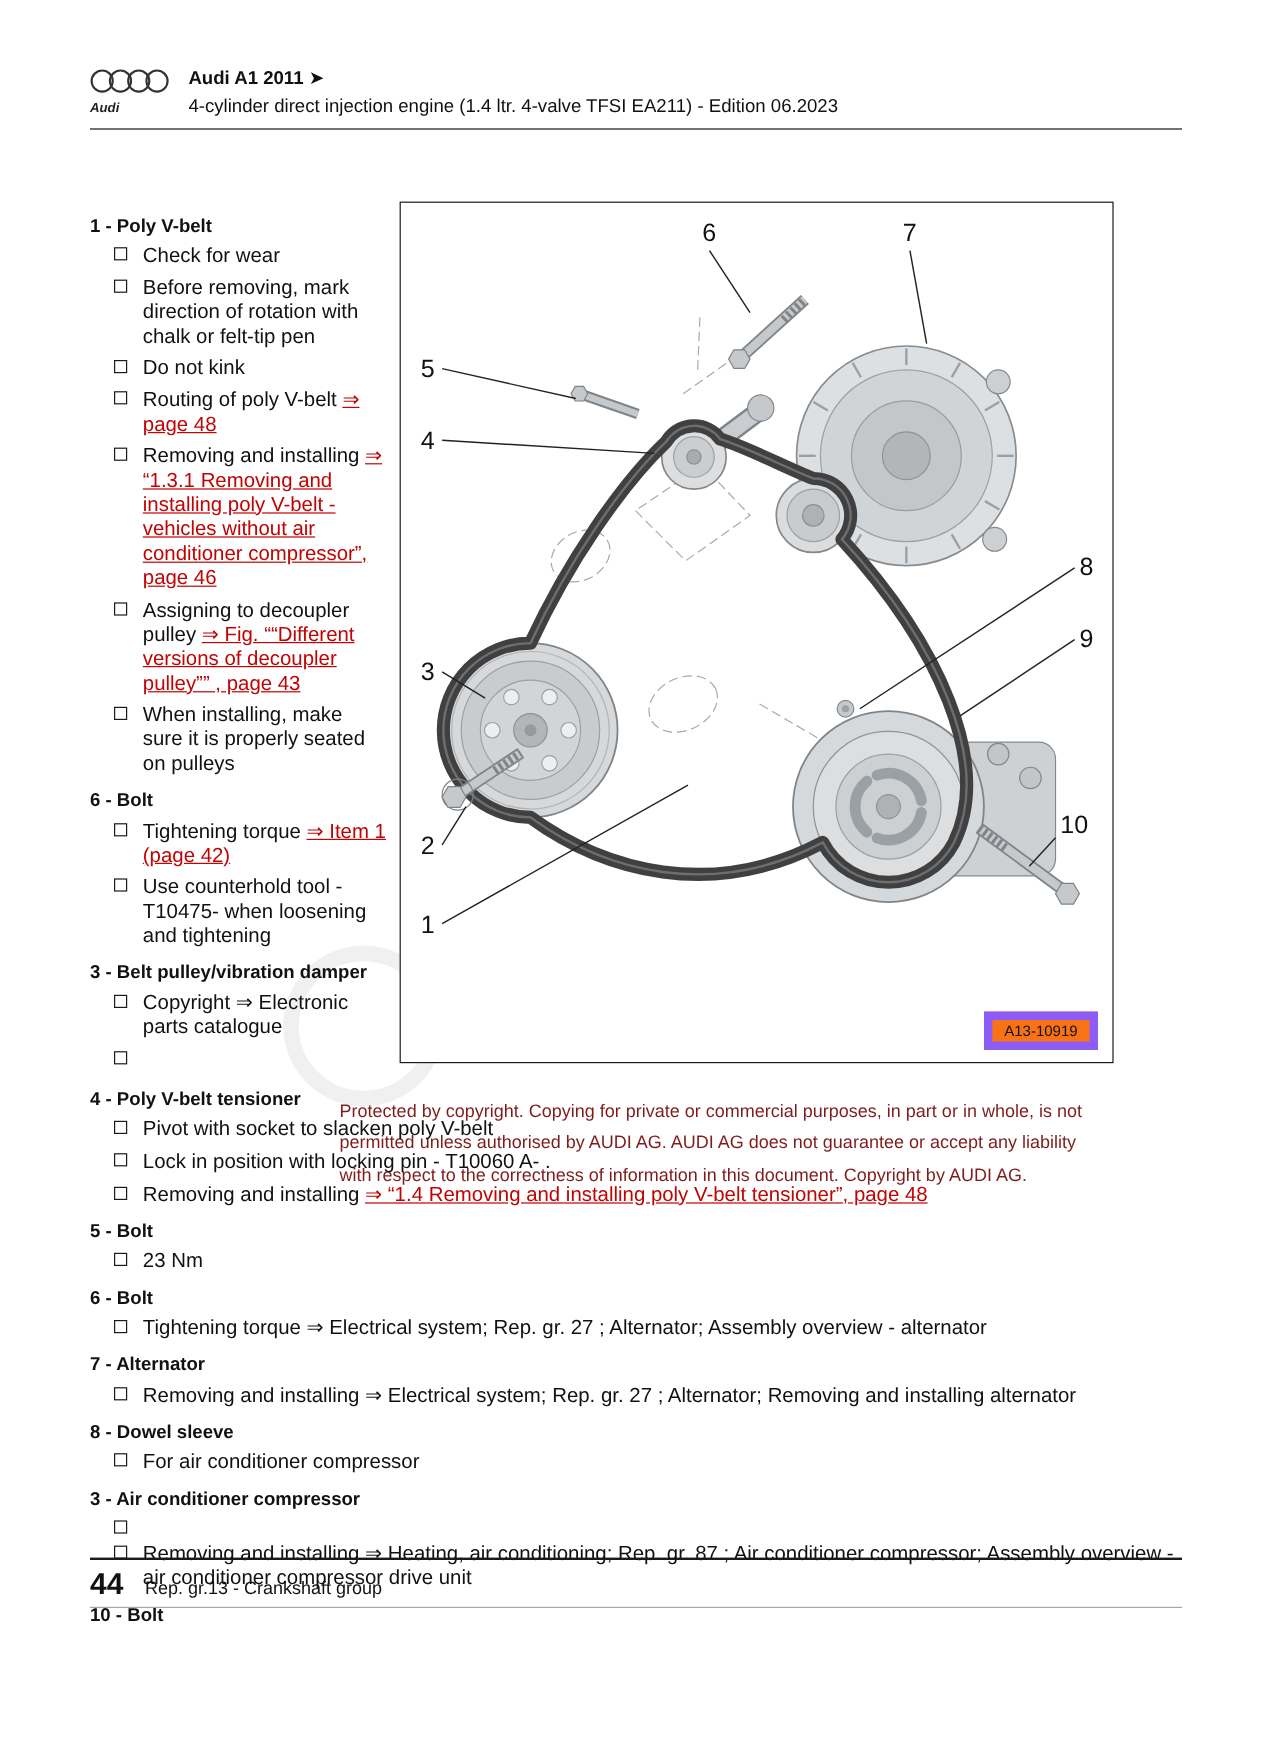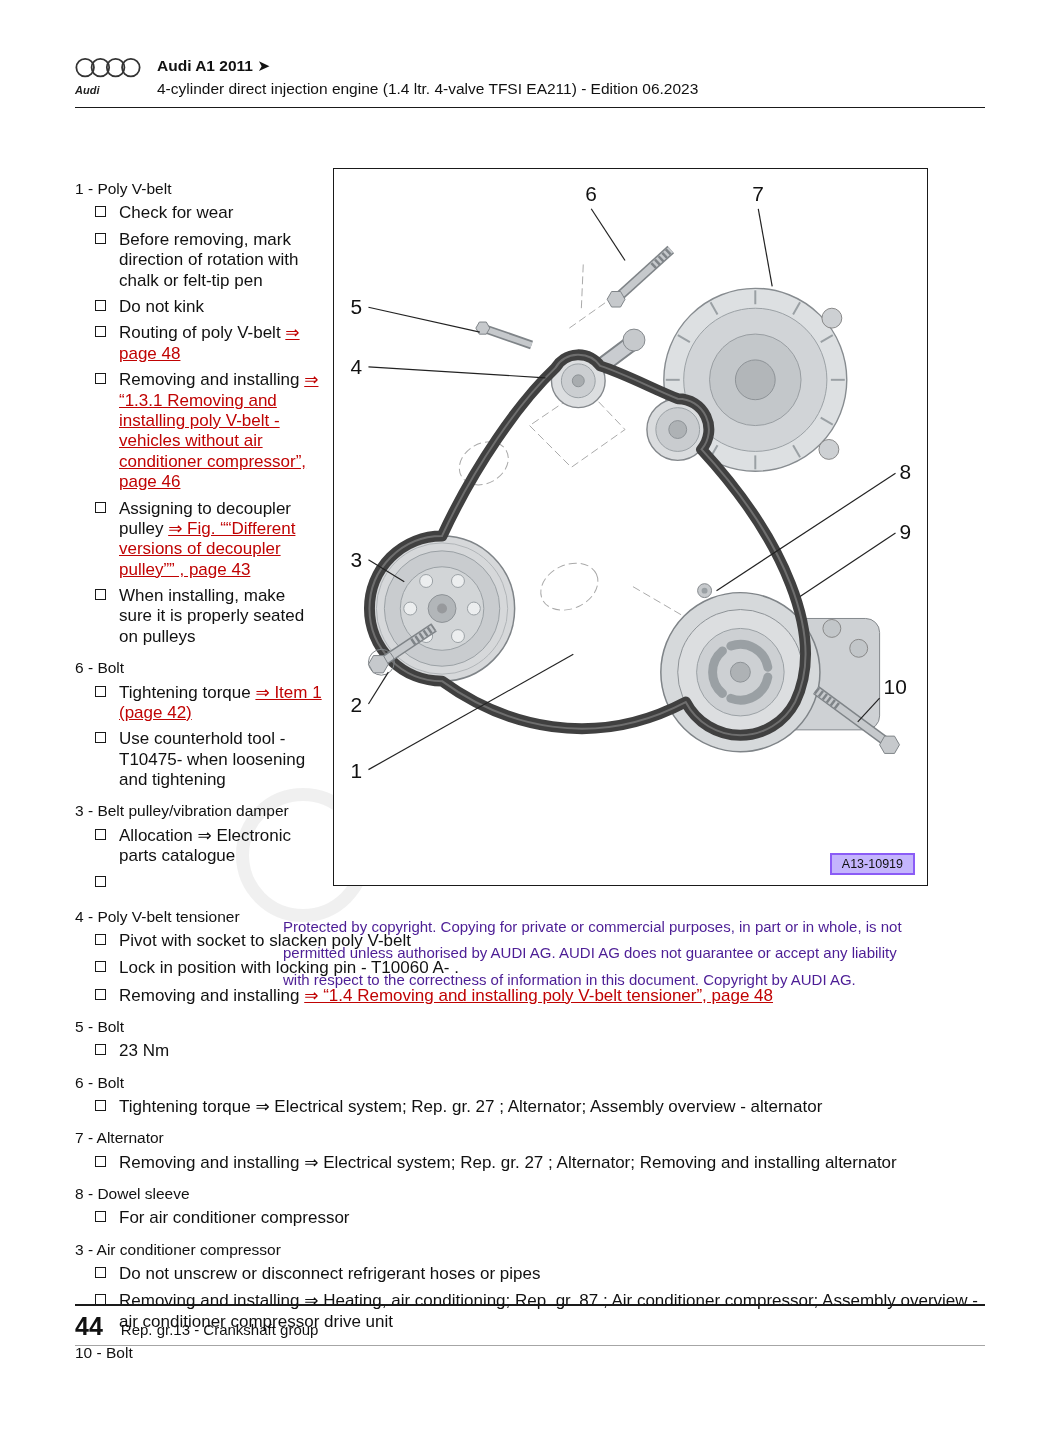--- a/index.html
+++ b/index.html
@@ -2,43 +2,43 @@
 <html><head>
 <meta charset="utf-8">
 <style>
   *{box-sizing:border-box;margin:0;padding:0}
   html,body{background:#ffffff}
   body{width:1060px;height:1450px;font-family:"Liberation Sans","DejaVu Sans",sans-serif;color:#111}
   .page{position:relative;width:1060px;height:1450px;background:#fff;overflow:hidden}
 
   
   .watermark{position:absolute;left:283px;top:914px;z-index:0;pointer-events:none}
-  .watermark div{font-size:15px;color:#4c1d95;line-height:1.75;white-space:nowrap}
+  .watermark div{font-size:15px;color:#7f1d1d;line-height:1.75;white-space:nowrap}
   .watermark-circle{position:absolute;left:236px;top:788px;width:134px;height:134px;border-radius:50%;
     border:13px solid rgba(110,110,110,0.10);z-index:0;pointer-events:none}
 
   .content{position:relative;z-index:1}
 
   
   header{display:flex;align-items:flex-start;gap:16px;padding:56px 75px 0 75px}
   .logo{width:66px;flex:none}
   .logo svg{display:block}
   .logo-word{font-size:11px;font-weight:bold;font-style:italic;color:#222;margin-top:4px}
   .header-text .title{font-weight:bold;font-size:15.5px;line-height:1.3}
   .header-text .subtitle{font-size:15.5px;margin-top:4px}
   .header-rule{margin:9px 75px 0;border-top:1.6px solid #1a1a1a}
 
   
   .top-block{display:flex;margin:60px 75px 0;align-items:flex-start}
   .left-col{width:258px;padding-right:10px;flex:none}
   .figure-box{position:relative;width:595px;height:718px;border:1.7px solid #1a1a1a;background:#fff;flex:none}
-  .fig-label{position:absolute;right:12px;bottom:10px;border:2px solid #8b5cf6;padding:2px 10px;font-size:12.5px;background:#c4b5fd}
-
-  
-  .part-heading{font-size:15.5px;font-weight:normal;margin-top:12px;margin-bottom:5px;line-height:1.18}
+  .fig-label{position:absolute;right:12px;bottom:10px;border:7px solid #8b5cf6;padding:2px 10px;font-size:12.5px;background:#f97316}
+
+  
+  .part-heading{font-size:15.5px;font-weight:bold;margin-top:12px;margin-bottom:5px;line-height:1.18}
   .bullet{display:flex;margin:3px 0 6px;line-height:1.2}
   .cb{flex:none;width:11px;height:11px;border:1.6px solid #1a1a1a;margin:3px 13px 0 20px;background:#fff}
   .btext{font-size:17px}
   .xref{color:#c00303;text-decoration:underline;cursor:pointer}
   .bottom-block{margin:15px 75px 0;max-width:920px}
   .bottom-block .bullet{margin:4px 0 7px}
 
   
   .leader{stroke:#222;stroke-width:1.2}
   .callout-num{font-size:21px;fill:#111;font-family:"Liberation Sans",sans-serif}
@@ -124,21 +124,21 @@
               </div>
               <div class="bullet">
                 <span class="cb"></span>
                 <span class="btext"><span>Use counterhold tool - T10475- when loosening and tightening</span></span>
               </div>
             </section>
             <section class="part">
               <h3 class="part-heading">3 - Belt pulley/vibration damper</h3>
               <div class="bullet">
                 <span class="cb"></span>
-                <span class="btext"><span>Allocation ⇒  Electronic parts catalogue</span></span>
+                <span class="btext"><span>Copyright ⇒  Electronic parts catalogue</span></span>
               </div>
               <div class="bullet">
                 <span class="cb"></span>
               </div>
             </section>
           </div>
 
         <figure class="figure-box">
           <svg id="figure-svg" width="591" height="714" viewBox="0 0 593 718">
 
@@ -322,21 +322,20 @@
             <h3 class="part-heading">8 - Dowel sleeve</h3>
             <div class="bullet">
               <span class="cb"></span>
               <span class="btext"><span>For air conditioner compressor</span></span>
             </div>
           </section>
           <section class="part">
             <h3 class="part-heading">3 - Air conditioner compressor</h3>
             <div class="bullet">
               <span class="cb"></span>
-              <span class="btext"><span>Do not unscrew or disconnect refrigerant hoses or pipes</span></span>
             </div>
             <div class="bullet">
               <span class="cb"></span>
               <span class="btext"><span>Removing and installing ⇒  Heating, air conditioning; Rep. gr.  87 ; Air conditioner compressor; Assembly overview - air conditioner compressor drive unit</span></span>
             </div>
           </section>
           <section class="part">
             <h3 class="part-heading">10 - Bolt</h3>
           </section>
         </div>

